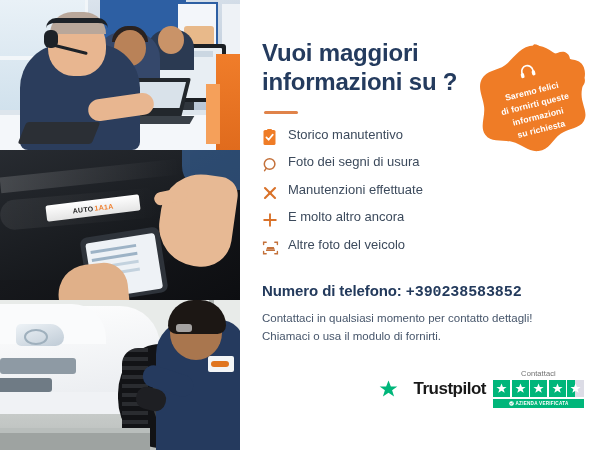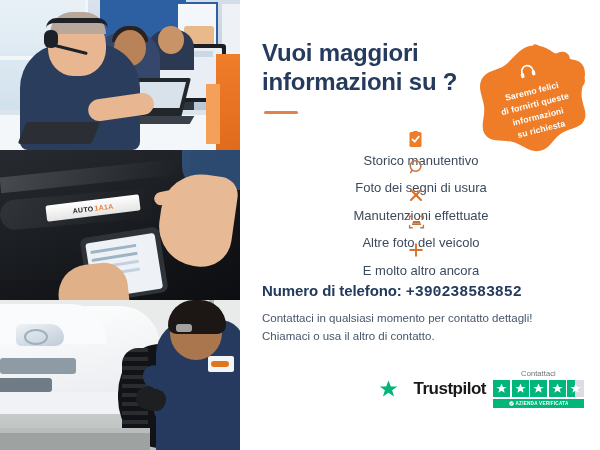--- a/index.html
+++ b/index.html
@@ -108,21 +108,21 @@
   
   .content { position: relative; flex: 1 1 auto; height: 450px; padding: 38px 20px 0 22px; background:#fff; }
 
   .headline {
     color:#243b5e; font-size:24px; line-height:1.22; font-weight:bold;
     letter-spacing:-0.2px; max-width: 230px;
   }
   .rule { width:34px; height:3px; background:#e0834a; margin:14px 0 13px 2px; border-radius:2px; }
 
   .feature-list { list-style:none; }
-  .feature { display:flex; align-items:center; height:25px; margin-bottom:2.5px;flex-direction:column; }
+  .feature { display:flex; height:25px; margin-bottom:2.5px; }
   .feat-icon { width:26px; height:22px; flex:0 0 26px; display:flex; align-items:center; justify-content:flex-start; }
   .feat-label { color:#3c4a5c; font-size:13px; white-space:nowrap; }
 
   .phone-block { margin-top:20px; }
   .phone-line { color:#233a5c; font-size:15px; font-weight:bold; letter-spacing:-0.1px; white-space:nowrap; }
   .phone-line .num { font-weight:bold;font-family:Liberation Mono, monospace; }
   .sub { color:#47566b; font-size:11.5px; line-height:1.62; margin-top:8px; }
 
   
   .badge-wrap { position:absolute; right:8px; top:42px; width:116px; height:116px; }
@@ -261,55 +261,55 @@
               <line x1="13" y1="3" x2="3" y2="13"></line>
             </g>
             <circle cx="8" cy="8" r="1.5" fill="#d9722a"></circle>
           </svg>
         </span>
         <span class="feat-label">Manutenzioni effettuate</span>
       </li>
 
       <li class="feature">
         <span class="feat-icon">
+          <svg width="16" height="16" viewBox="0 0 16 16">
+            <g stroke="#d9722a" stroke-width="1.9" stroke-linecap="round">
+              <line x1="8" y1="2.2" x2="8" y2="13.8"></line>
+              <line x1="2.2" y1="8" x2="13.8" y2="8"></line>
+            </g>
+          </svg>
+        </span>
+        <span class="feat-label">E molto altro ancora</span>
+      </li>
+
+      <li class="feature">
+        <span class="feat-icon">
           <svg width="17" height="16" viewBox="0 0 17 16">
             <g stroke="#c4713a" stroke-width="1.4" fill="none" stroke-linecap="round">
               <path d="M1.6 4.6 V2.2 H4.2"></path>
               <path d="M12.8 2.2 H15.4 V4.6"></path>
               <path d="M15.4 11.4 V13.8 H12.8"></path>
               <path d="M4.2 13.8 H1.6 V11.4"></path>
             </g>
             <path d="M4.2 9.6 L5.2 6.9 H11.8 L12.8 9.6 Z" fill="#c4713a"></path>
             <rect x="4" y="9.4" width="9" height="1.7" rx="0.6" fill="#c4713a"></rect>
           </svg>
         </span>
         <span class="feat-label">Altre foto del veicolo</span>
       </li>
-
-      <li class="feature">
-        <span class="feat-icon">
-          <svg width="16" height="16" viewBox="0 0 16 16">
-            <g stroke="#d9722a" stroke-width="1.9" stroke-linecap="round">
-              <line x1="8" y1="2.2" x2="8" y2="13.8"></line>
-              <line x1="2.2" y1="8" x2="13.8" y2="8"></line>
-            </g>
-          </svg>
-        </span>
-        <span class="feat-label">E molto altro ancora</span>
-      </li>
     </ul>
 
     <div class="phone-block">
       <div class="phone-line">
         <span>Numero di telefono:</span>
         <span class="num">+390238583852</span>
       </div>
       <div class="sub">
         <span>Contattaci in qualsiasi momento per contatto dettagli!</span><br>
-        <span>Chiamaci o usa il altro di contatto.</span>
+        <span>Chiamaci o usa il modulo di fornirti.</span>
       </div>
     </div>
 
     <div class="badge-wrap">
       <svg class="badge-burst" viewBox="0 0 100 100" width="116" height="116">
         <path fill="#ef7c26" d="M50 2 c6 0 8 7 13.5 8.2 c5.5 1.2 10-4 14.8-.6 c4.8 3.4 1.4 9.3 4.3 13.5 c2.9 4.2 9.6 3.4 11.1 8.8 c1.5 5.4-4.9 7.6-5.6 12.9 c-.7 5.3 4.8 8.9 2.6 13.9 c-2.2 5-8.8 2.9-12.5 6.6 c-3.7 3.7-1.6 10.3-6.6 12.5 c-5 2.2-8.6-3.3-13.9-2.6 c-5.3.7-7.5 7.1-12.9 5.6 c-5.4-1.5-4.6-8.2-8.8-11.1 c-4.2-2.9-10.1.5-13.5-4.3 c-3.4-4.8 1.8-9.3.6-14.8 C32.1 45.6 25 43.6 25 37.6"></path>
         <path fill="#ef7c26" d="M50 3 C62 3 66 10 74 13 C82 16 90 14 93 22 C96 30 91 36 91 45 C91 54 97 61 93 68 C89 75 80 74 73 79 C66 84 63 93 54 94 C45 95 40 88 31 86 C22 84 13 87 8 80 C3 73 8 65 7 56 C6 47 1 40 5 32 C9 24 18 25 25 20 C32 15 38 3 50 3 Z"></path>
       </svg>
       <div class="badge-inner">
         <span class="badge-head">

